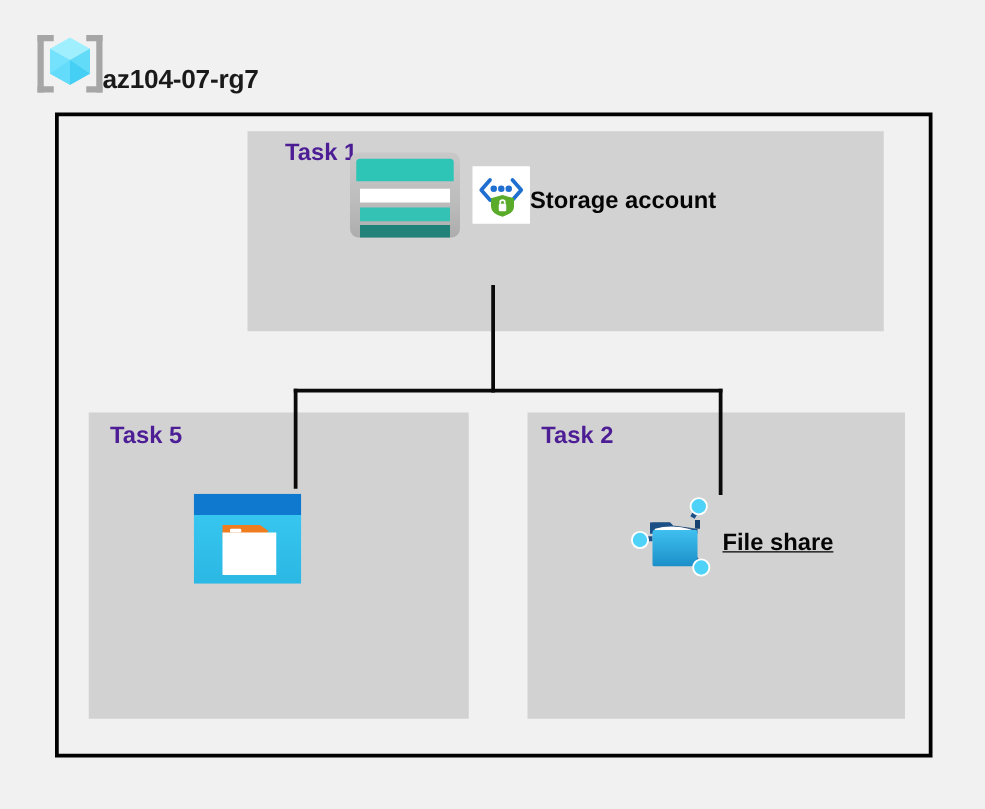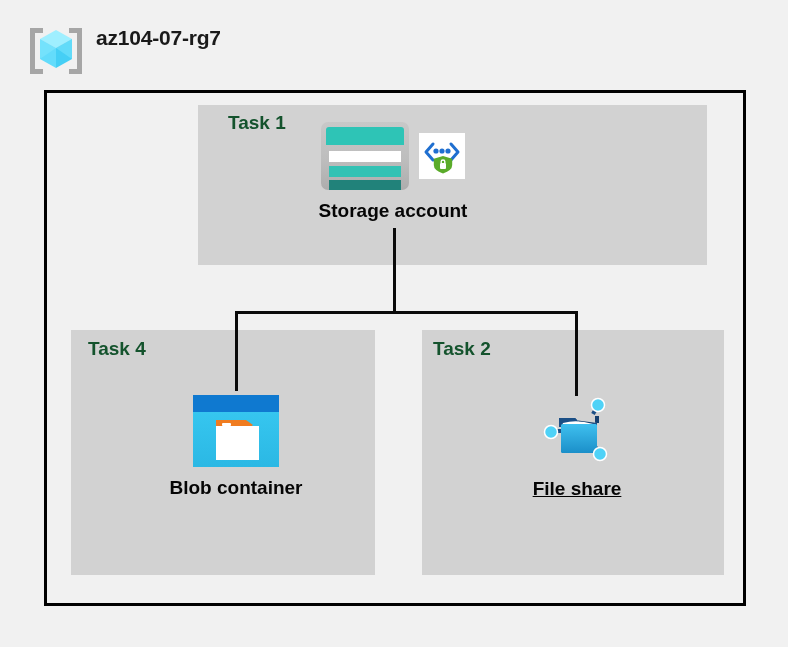--- a/index.html
+++ b/index.html
@@ -16,22 +16,21 @@
     -webkit-font-smoothing: antialiased;
   }
 
   
   #rg-header {
     position: absolute;
     left: 30px;
     top: 26px;
     height: 50px;
     display: flex;
-    align-items: flex-start;
-    gap: 14px;
+    align-items: flex-end;
   }
   #rg-icon {
     width: 52px;
     height: 50px;
     position: relative;
     flex: 0 0 auto;
   }
   #rg-title {
     font-size: 21px;
     font-weight: bold;
@@ -59,32 +58,32 @@
     box-sizing: border-box;
   }
   #task-box-1 { left: 198px; top: 105px; width: 509px; height: 160px; }
   #task-box-5 { left: 71px;  top: 330px; width: 304px; height: 245px; }
   #task-box-3 { left: 422px; top: 330px; width: 302px; height: 245px; }
 
   .task-label {
     position: absolute;
     font-size: 19px;
     font-weight: bold;
-    color: #14532d;
+    color: #4c1d95;
     white-space: nowrap;
   }
   #task-label-1 { left: 228px; top: 112px; }
   #task-label-5 { left: 88px;  top: 338px; }
   #task-label-3 { left: 433px; top: 338px; }
 
   
   .node {
     position: absolute;
     display: flex;
-    flex-direction: column;
+    flex-direction: row;
     align-items: center;
     justify-content: space-between;
   }
   .node-icons {
     display: flex;
     align-items: center;
     justify-content: center;
   }
   .node-label {
     margin-top: 10px;
@@ -214,21 +213,21 @@
 <div class="task-box" id="task-box-1"></div>
 <div class="task-box" id="task-box-5"></div>
 <div class="task-box" id="task-box-3"></div>
 
 <div class="conn conn-v" id="conn-trunk"></div>
 <div class="conn conn-h" id="conn-bus"></div>
 <div class="conn conn-v" id="conn-branch-left"></div>
 <div class="conn conn-v" id="conn-branch-right"></div>
 
 <div class="task-label" id="task-label-1">Task 1</div>
-<div class="task-label" id="task-label-5">Task 4</div>
+<div class="task-label" id="task-label-5">Task 5</div>
 <div class="task-label" id="task-label-3">Task 2</div>
 
 <div class="node" id="node-storage-account">
   <div class="node-icons">
     <div id="icon-storage-account">
       <div class="sa-bar" id="sa-bar-header"></div>
       <div class="sa-bar" id="sa-bar-white"></div>
       <div class="sa-bar" id="sa-bar-mid"></div>
       <div class="sa-bar" id="sa-bar-dark"></div>
     </div>
@@ -251,21 +250,20 @@
 <div class="node" id="node-blob-container">
   <div class="node-icons">
     <div id="icon-blob-container">
       <div id="bc-titlebar"></div>
       <div id="bc-body"></div>
       <div id="bc-tag"></div>
       <div id="bc-tag-hole"></div>
       <div id="bc-doc"></div>
     </div>
   </div>
-  <div class="node-label">Blob container</div>
 </div>
 
 <div class="node" id="node-file-share">
   <div class="node-icons">
     <div id="icon-file-share">
       <svg width="80" height="76" viewBox="0 0 80 76">
         <path d="M24 39 L16 39" stroke="#1b4f86" stroke-width="4" fill="none"></path>
         <path d="M56 22 L60 15" stroke="#1b4f86" stroke-width="4" fill="none"></path>
         <path d="M56 52 L62 60" stroke="#1b4f86" stroke-width="4" fill="none"></path>
         <path d="M22 26 L38 26 L43 31 L58 31 L58 24 L62 24 L62 31 L60 31" fill="#153f6e"></path>

